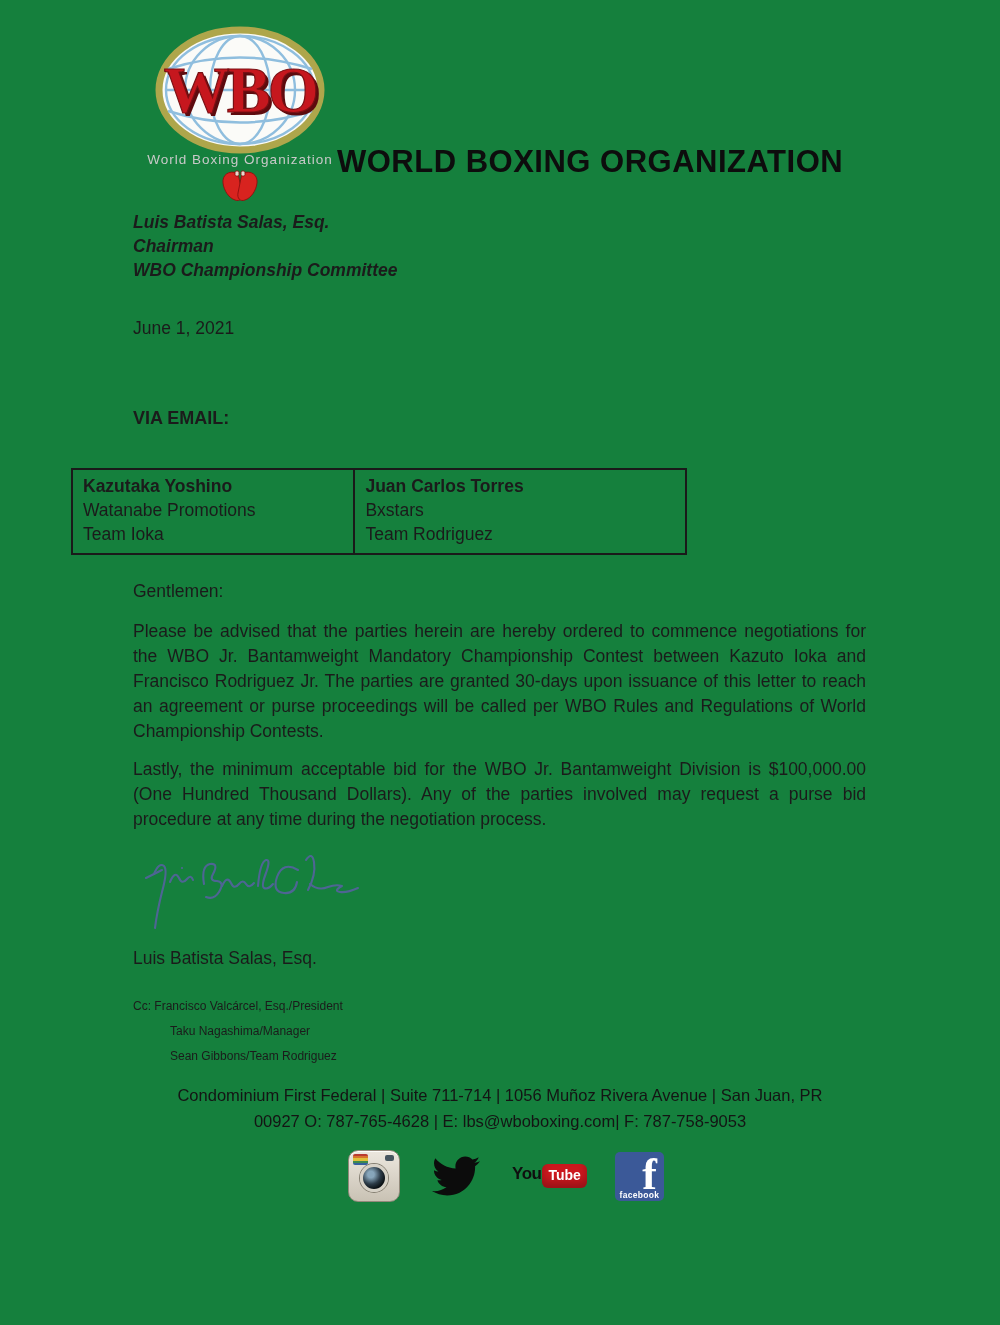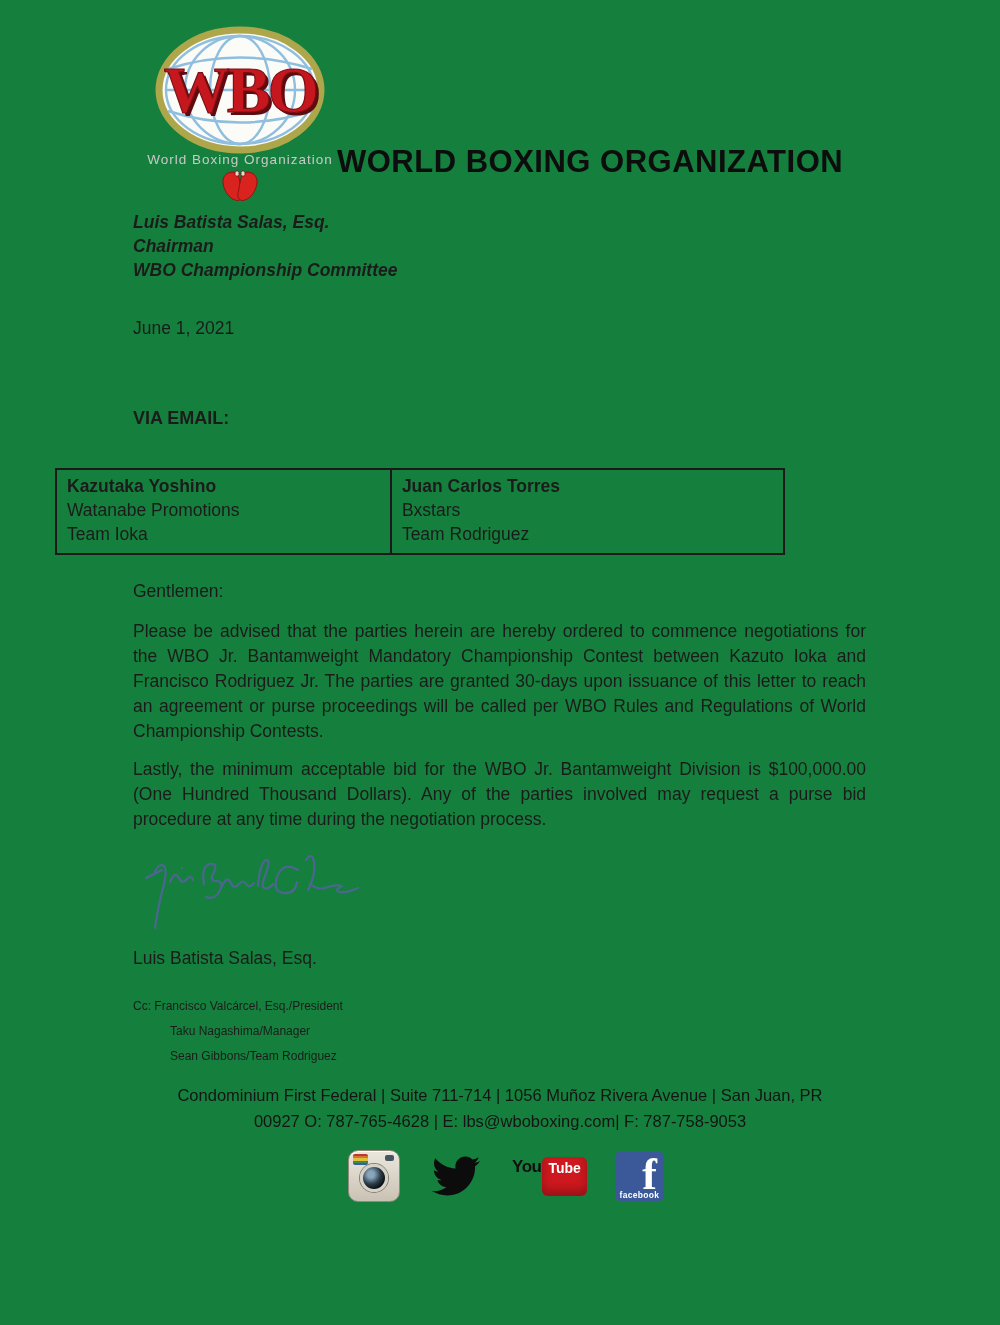--- a/index.html
+++ b/index.html
@@ -32,22 +32,22 @@
   
   .sender {
     margin:2px 0 0 133px;
     font-size:17.5px; font-weight:bold; font-style:italic;
     line-height:24px;
   }
   .date   { margin:34px 15px 0 133px; font-size:17.5px; line-height:24px; }
   .via    { margin:66px 0 0 133px; font-size:18px; font-weight:bold; line-height:24px; }
 
   table.recipients {
-    margin:38px 0 0 55px;
-    width:730px; border-collapse:collapse;
+    margin:38px 0 0 71px;
+    width:616px; border-collapse:collapse;
     font-size:17.5px;
   }
   table.recipients td {
     border:2px solid #1a1a1a;
     vertical-align:top;
     padding:4px 10px 7px 10px;
     line-height:24px;
   }
   td.col-left  { width:46%; }
   .recipient-name { font-weight:bold; }
@@ -108,21 +108,21 @@
     box-shadow:0 0 0 1px #847e71;
     box-sizing:border-box;
   }
   .tw { display:block; }
   .yt { display:flex; }
   .yt-you  { font-size:17px; font-weight:bold; color:#0f0f0f; letter-spacing:-0.5px; }
   .yt-tube {
     margin-left:1px;
     background:#cc181e; color:#ffffff;
     font-size:14px; font-weight:bold;
-    padding:3px 6px 20px; border-radius:6px;
+    padding:3px 6px 5px; border-radius:6px;
     box-shadow:inset 0 -6px 8px rgba(0,0,0,.25);
   }
   .fb {
     position:relative; width:49px; height:49px;
     background:#3b5998; border-radius:5px;
   }
   .fb-f {
     position:absolute; top:-3px; right:7px;
     color:#ffffff; font-size:44px; font-weight:bold;
     font-family:"Liberation Serif", serif;

